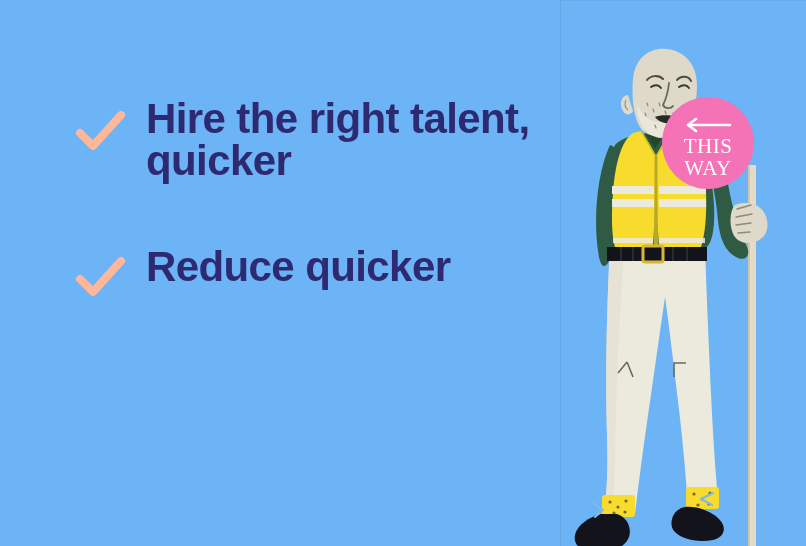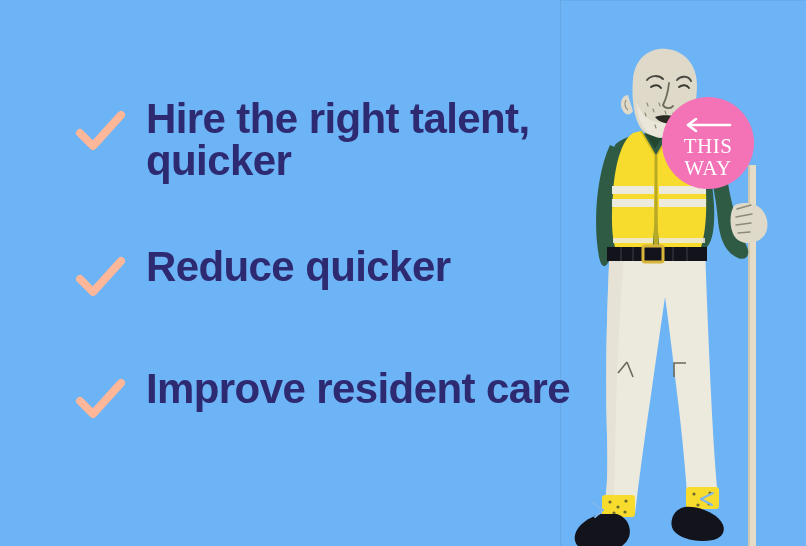--- a/index.html
+++ b/index.html
@@ -112,28 +112,20 @@
 
     <div class="bullet-row r1">
       <span class="check-icon">
         <svg viewBox="0 0 56 56" width="56" height="56" aria-hidden="true">
           <path d="M8 31 L21 44 L49 13" fill="none" stroke="#ffb79a" stroke-width="8" stroke-linecap="round" stroke-linejoin="round"></path>
         </svg>
       </span>
       <span class="bullet-text">Reduce quicker</span>
     </div>
 
-    <div class="bullet-row r2">
-      <span class="check-icon">
-        <svg viewBox="0 0 56 56" width="56" height="56" aria-hidden="true">
-          <path d="M8 31 L21 44 L49 13" fill="none" stroke="#ffb79a" stroke-width="8" stroke-linecap="round" stroke-linejoin="round"></path>
-        </svg>
-      </span>
-      <span class="bullet-text">Improve resident care</span>
-    </div>
 
   </div>
 
   <div id="illustration">
     <svg width="251" height="546" viewBox="0 0 251 546" aria-hidden="true">
 
       <g>
         <rect x="193" y="140" width="8" height="430" fill="#e4dcc6"></rect>
         <rect x="193" y="140" width="2" height="430" fill="#cfc6ae"></rect>
       </g>

